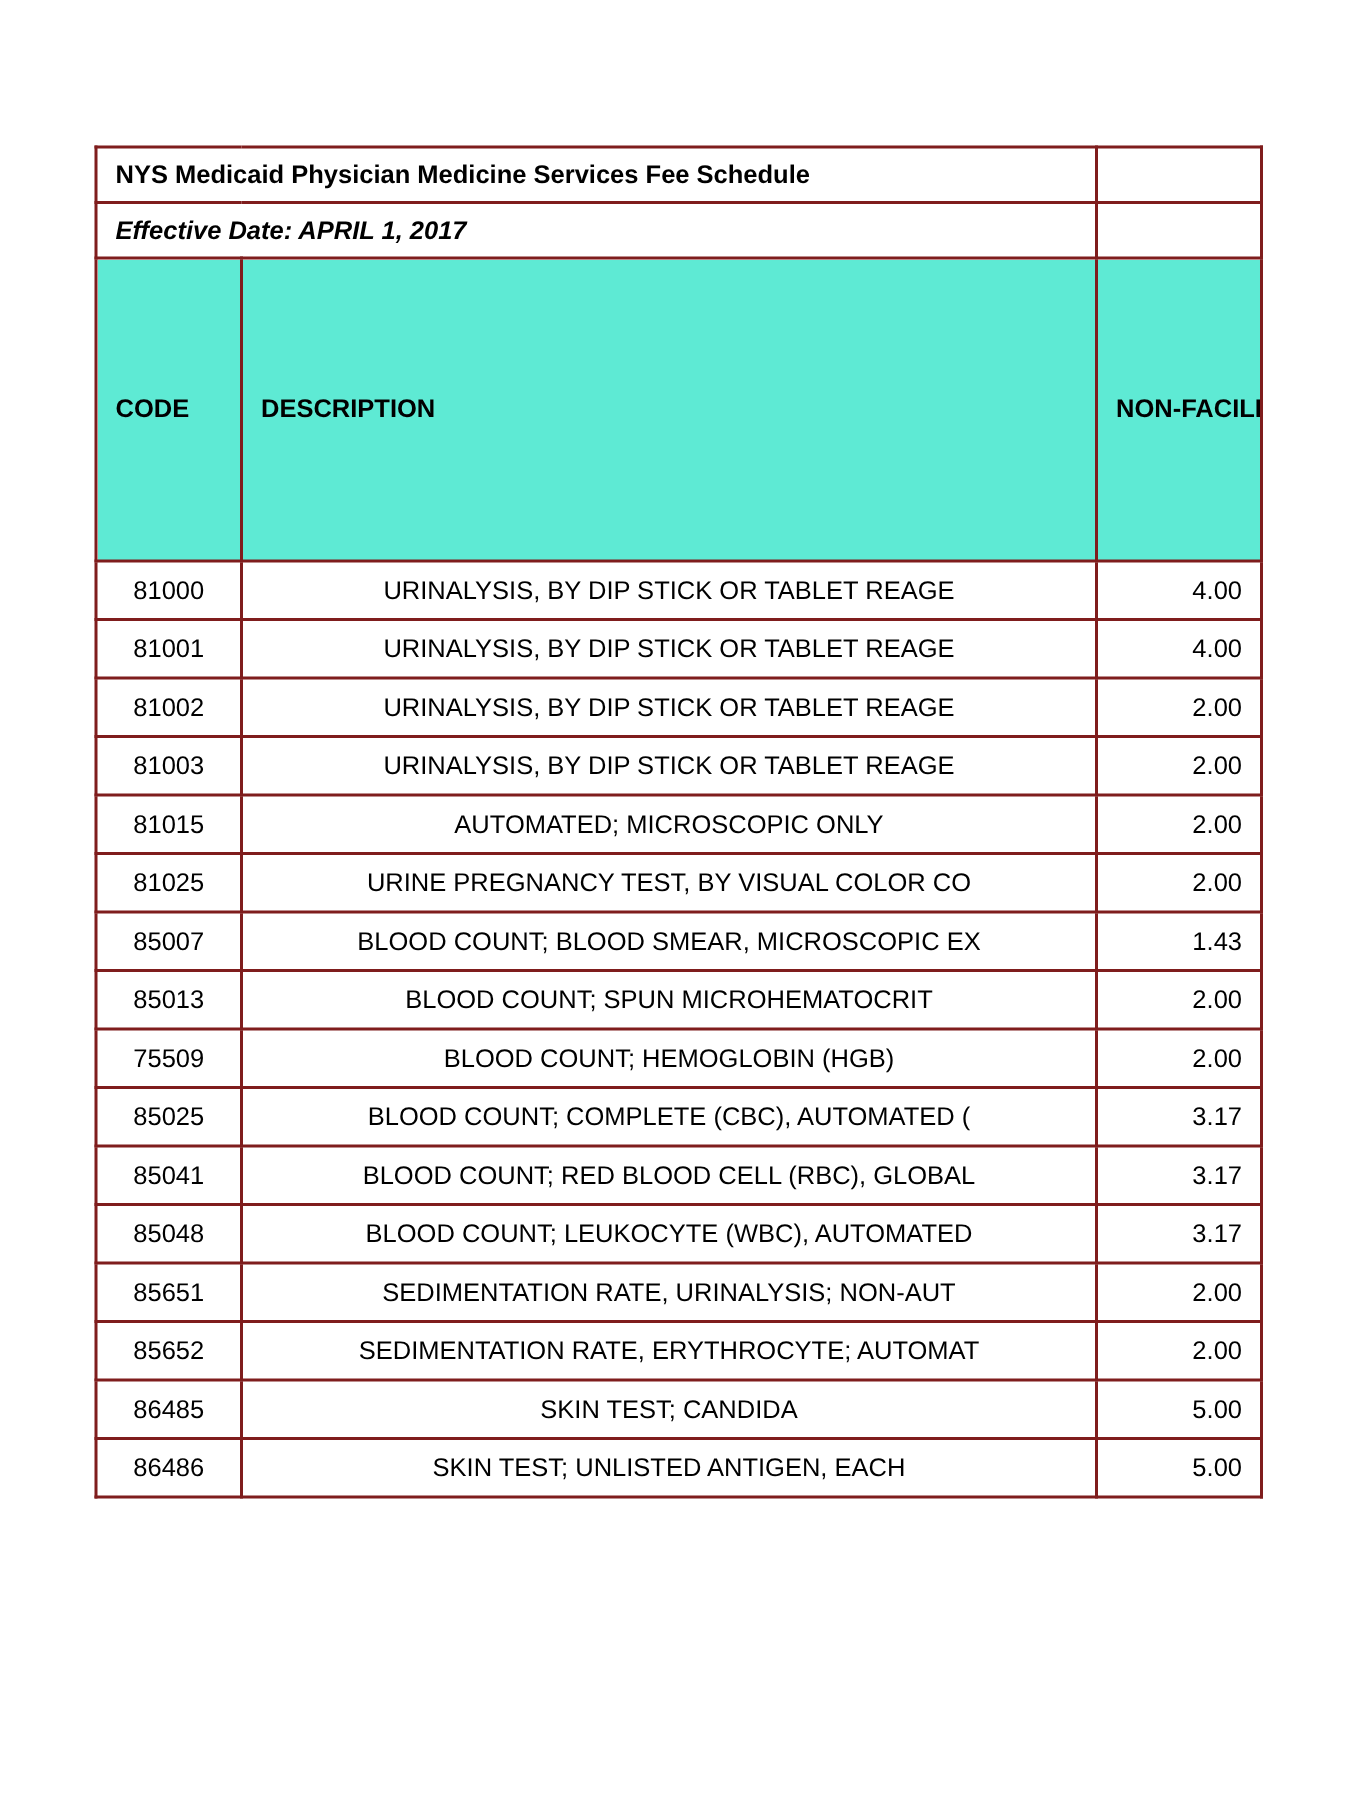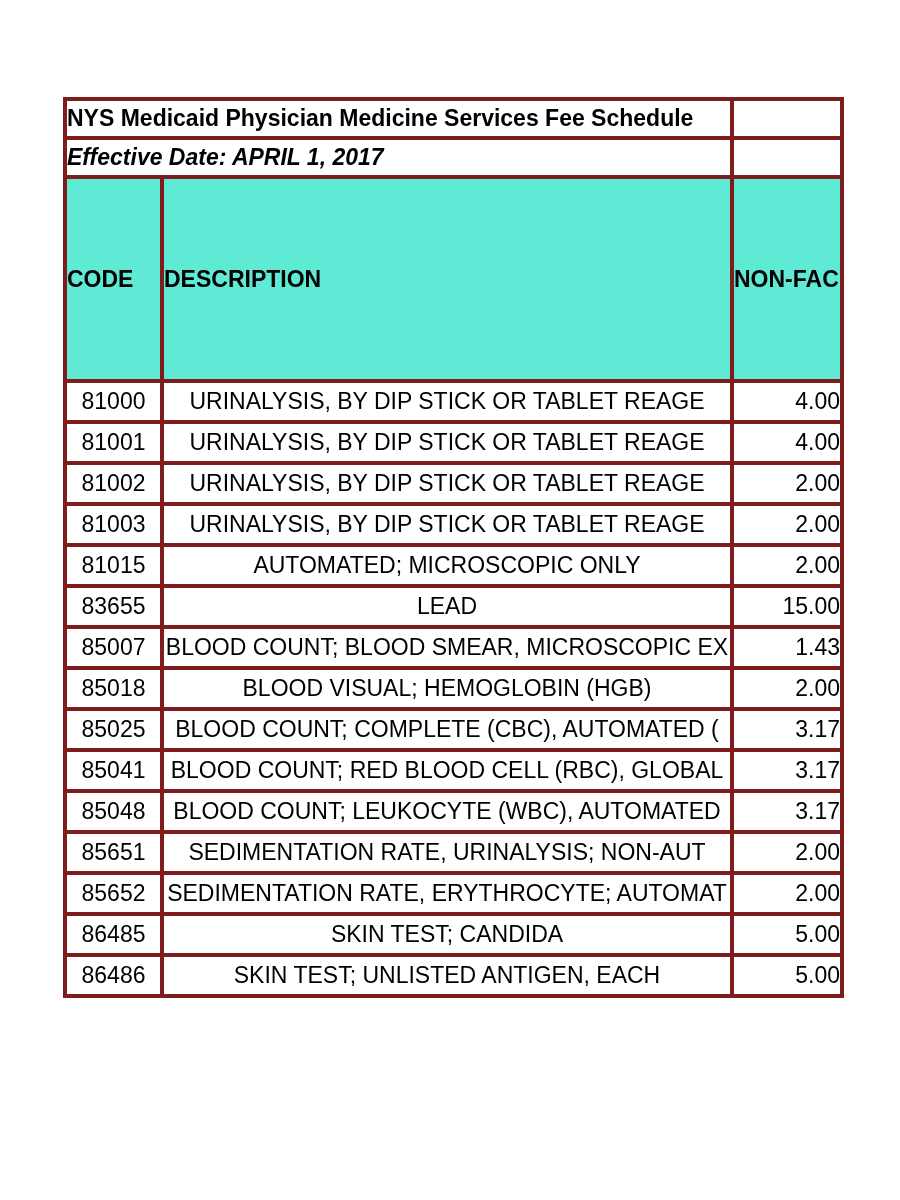--- a/index.html
+++ b/index.html
@@ -20,26 +20,26 @@
     left: 63px;
     top: 97px;
   }
   table.fee-table {
     border-collapse: collapse;
     table-layout: fixed;
     width: 777px;
     border: 2px solid #000000;
   }
   table.fee-table td {
-    border: 4px solid #7f1d1d;
-    padding: 0 0;
+    border: 2px solid #7f1d1d;
+    padding: 0 12px;
     overflow: hidden;
     white-space: nowrap;
     vertical-align: middle;
-    font-size: 23px;
+    font-size: 17px;
     line-height: 1.15;
   }
   tr.title-row td {
     height: 35px;
   }
   td.title-cell {
     font-size: 20px;
     font-weight: bold;
   }
   tr.date-row td {
@@ -119,32 +119,37 @@
           <td class="cell-code">81003</td>
           <td class="cell-description">URINALYSIS, BY DIP STICK OR TABLET REAGE</td>
           <td class="cell-fee">2.00</td>
         </tr>
         <tr class="data-row">
           <td class="cell-code">81015</td>
           <td class="cell-description">AUTOMATED; MICROSCOPIC ONLY</td>
           <td class="cell-fee">2.00</td>
         </tr>
         <tr class="data-row">
-          <td class="cell-code">83655</td>
-          <td class="cell-description">LEAD</td>
-          <td class="cell-fee">15.00</td>
+          <td class="cell-code">81025</td>
+          <td class="cell-description">URINE PREGNANCY TEST, BY VISUAL COLOR CO</td>
+          <td class="cell-fee">2.00</td>
         </tr>
         <tr class="data-row">
           <td class="cell-code">85007</td>
           <td class="cell-description">BLOOD COUNT; BLOOD SMEAR, MICROSCOPIC EX</td>
           <td class="cell-fee">1.43</td>
         </tr>
         <tr class="data-row">
-          <td class="cell-code">85018</td>
-          <td class="cell-description">BLOOD VISUAL; HEMOGLOBIN (HGB)</td>
+          <td class="cell-code">85013</td>
+          <td class="cell-description">BLOOD COUNT; SPUN MICROHEMATOCRIT</td>
+          <td class="cell-fee">2.00</td>
+        </tr>
+        <tr class="data-row">
+          <td class="cell-code">75509</td>
+          <td class="cell-description">BLOOD COUNT; HEMOGLOBIN (HGB)</td>
           <td class="cell-fee">2.00</td>
         </tr>
         <tr class="data-row">
           <td class="cell-code">85025</td>
           <td class="cell-description">BLOOD COUNT; COMPLETE (CBC), AUTOMATED (</td>
           <td class="cell-fee">3.17</td>
         </tr>
         <tr class="data-row">
           <td class="cell-code">85041</td>
           <td class="cell-description">BLOOD COUNT; RED BLOOD CELL (RBC), GLOBAL</td>

